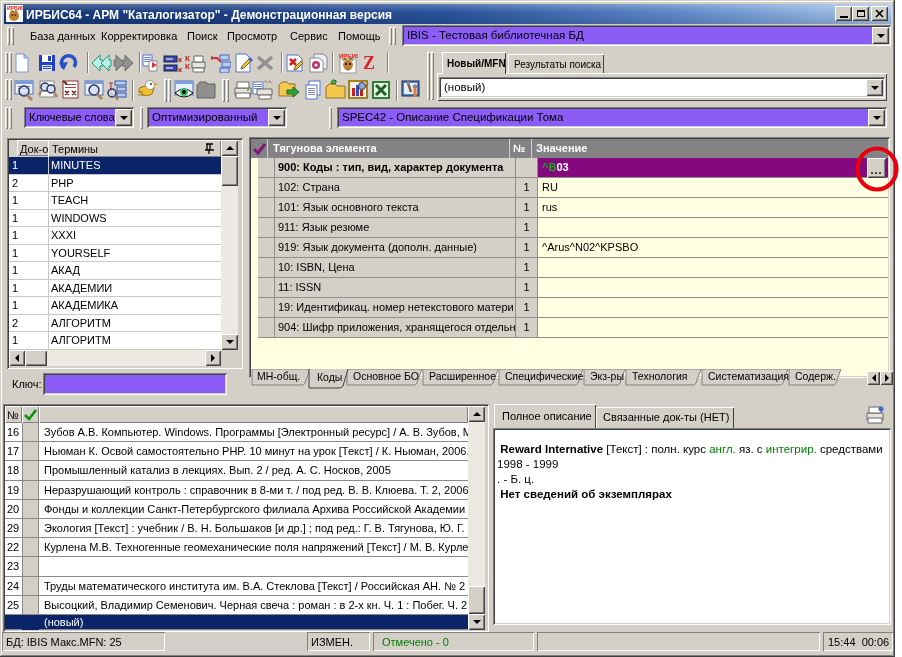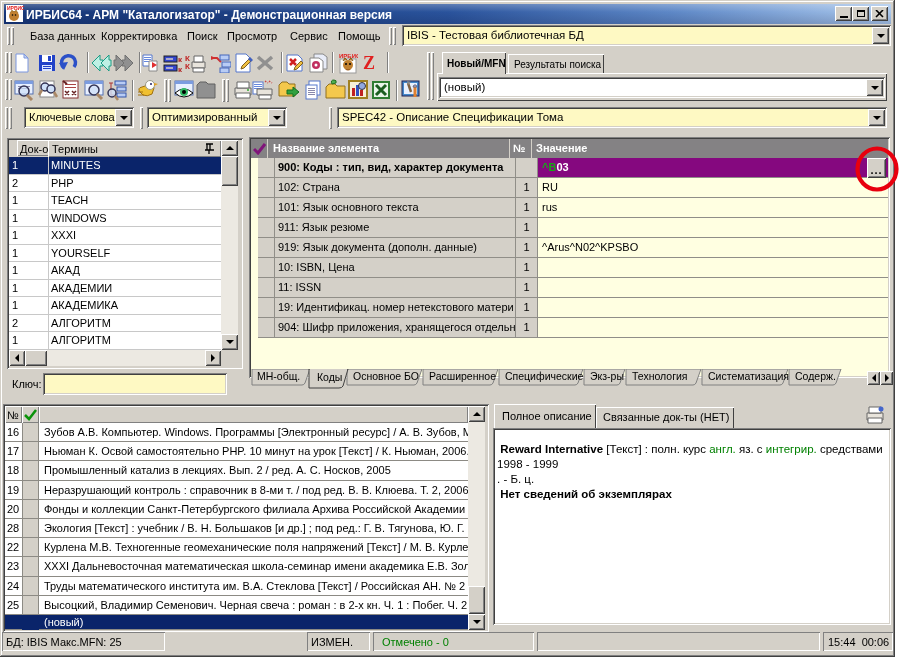--- a/index.html
+++ b/index.html
@@ -11,21 +11,21 @@
 .rais1{box-shadow:inset 1px 1px 0 #fff, inset -1px -1px 0 #808080;background:#d4d0c8}
 .grip{width:3px;background:#d4d0c8;box-shadow:inset 1px 1px 0 #fff, inset -1px -1px 0 #808080}
 .vsep{width:2px;box-shadow:inset 1px 0 0 #808080, inset -1px 0 0 #fff}
 .cw{color:#fff}
 .bold{font-weight:bold}
 .tri-up{width:0;height:0;border-left:4px solid transparent;border-right:4px solid transparent;border-bottom:4px solid #000}
 .tri-dn{width:0;height:0;border-left:4px solid transparent;border-right:4px solid transparent;border-top:4px solid #000}
 .tri-lf{width:0;height:0;border-top:4px solid transparent;border-bottom:4px solid transparent;border-right:4px solid #000}
 .tri-rt{width:0;height:0;border-top:4px solid transparent;border-bottom:4px solid transparent;border-left:4px solid #000}
 .sbtn{background:#d4d0c8;box-shadow:inset 1px 1px 0 #fff, inset -1px -1px 0 #404040, inset 2px 2px 0 #d4d0c8, inset -2px -2px 0 #808080;display:flex;align-items:center;justify-content:center}
-.combo{background:#fef9c3;box-shadow:inset 1px 1px 0 #808080, inset -1px -1px 0 #fff, inset 2px 2px 0 #404040, inset -2px -2px 0 #d4d0c8}
+.combo{background:#8b5cf6;box-shadow:inset 1px 1px 0 #808080, inset -1px -1px 0 #fff, inset 2px 2px 0 #404040, inset -2px -2px 0 #d4d0c8}
 .combo .txt{position:absolute;left:5px;top:4px;white-space:nowrap;font-size:11.5px}
 .combo .btn{position:absolute;right:2px;top:2px;bottom:2px;width:17px;background:#d4d0c8;box-shadow:inset 1px 1px 0 #fff, inset -1px -1px 0 #404040, inset 2px 2px 0 #d4d0c8, inset -2px -2px 0 #808080;display:flex;align-items:center;justify-content:center}
 .tbtn{position:absolute;top:50px;width:24px;height:24px;display:flex;align-items:center;justify-content:center}
 .tbtn2{position:absolute;top:79px;width:24px;height:24px;display:flex;align-items:center;justify-content:center}
 .trow{position:absolute;left:0;width:212px;height:17.5px;border-bottom:1px solid #c8c8c8}
 .trow i{font-style:normal;position:absolute;left:3px;top:2px}
 .trow u{text-decoration:none;position:absolute;left:42px;top:2px}
 .frow{position:absolute;left:7px;width:637px;height:14px}
 .frow::before{content:"";position:absolute;left:16px;top:0;width:1px;height:20px;background:#908e88;z-index:2}
 .frow b{font-weight:normal;position:absolute;top:0;height:20px;border-bottom:1px solid #908e88;border-right:1px solid #908e88;padding:3px 0 0 4px;white-space:nowrap;overflow:hidden}
@@ -474,21 +474,21 @@
 <div class="abs" style="left:12px;top:378px">Ключ:</div>
 <div class="abs combo" style="left:43px;top:373px;width:184px;height:22px"></div>
 
 <div class="abs" style="left:249px;top:137px;width:641px;height:260px">
   <div class="abs sunk" style="left:0;top:0;width:641px;height:241px;background:#ffffe1">
     <div id="ftable" class="abs" style="left:2px;top:2px;width:637px;height:237px;overflow:hidden">
       <div class="abs" style="left:0;top:0;width:637px;height:19px;background:#848284;color:#fff;font-weight:bold">
         <svg style="position:absolute;left:2px;top:3px" width="13" height="13">
               <path d="M1 7l4 4 7-9" stroke="#80147a" stroke-width="3" fill="none"></path>
             </svg>
-        <span style="position:absolute;left:22px;top:3px">Название элемента</span>
+        <span style="position:absolute;left:22px;top:3px">Тягунова элемента</span>
         <span style="position:absolute;left:262px;top:3px">№</span>
         <span style="position:absolute;left:285px;top:3px">Значение</span>
         <div class="abs" style="left:16px;top:0;width:1px;height:19px;background:#d4d0c8"></div>
         <div class="abs" style="left:258px;top:0;width:1px;height:19px;background:#d4d0c8"></div>
         <div class="abs" style="left:280px;top:0;width:1px;height:19px;background:#d4d0c8"></div>
       </div>
       <div class="frow" style="top:19px">
             <b class="fn" style="font-weight:bold">900: Коды : тип, вид, характер документа</b>
             <b class="fo"></b>
             <b class="fv" style="background:#85087f"><span style="color:#17a817;font-weight:bold">^B</span><span style="color:#fff;font-weight:bold">03</span></b>
@@ -599,33 +599,32 @@
           <i>19</i>
           <span class="mk"></span>
           <u>Неразрушающий контроль : справочник в 8-ми т. / под ред. В. В. Клюева. Т. 2, 2006.</u>
         </div>
     <div class="dr" style="top:76.8px">
           <i>20</i>
           <span class="mk"></span>
           <u>Фонды и коллекции Санкт-Петербургского филиала Архива Российской Академии н</u>
         </div>
     <div class="dr" style="top:96px">
-          <i>28</i>
+          <i>29</i>
           <span class="mk"></span>
           <u>Экология [Текст] : учебник / В. Н. Большаков [и др.] ; под ред.: Г. В. Тягунова, Ю. Г. Я</u>
         </div>
     <div class="dr" style="top:115.2px">
           <i>22</i>
           <span class="mk"></span>
           <u>Курлена М.В. Техногенные геомеханические поля напряжений [Текст] / М. В. Курлен</u>
         </div>
     <div class="dr" style="top:134.4px">
           <i>23</i>
           <span class="mk"></span>
-          <u>XXXI Дальневосточная математическая школа-семинар имени академика Е.В. Зол</u>
         </div>
     <div class="dr" style="top:153.6px">
           <i>24</i>
           <span class="mk"></span>
           <u>Труды математического института им. В.А. Стеклова [Текст] / Российская АН. № 2</u>
         </div>
     <div class="dr" style="top:172.8px">
           <i>25</i>
           <span class="mk"></span>
           <u>Высоцкий, Владимир Семенович. Черная свеча : роман : в 2-х кн. Ч. 1 : Побег. Ч. 2 :</u>

